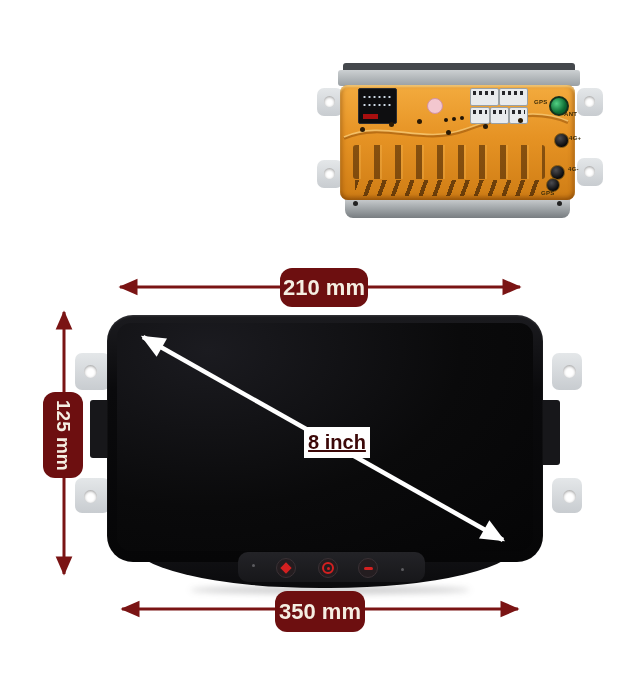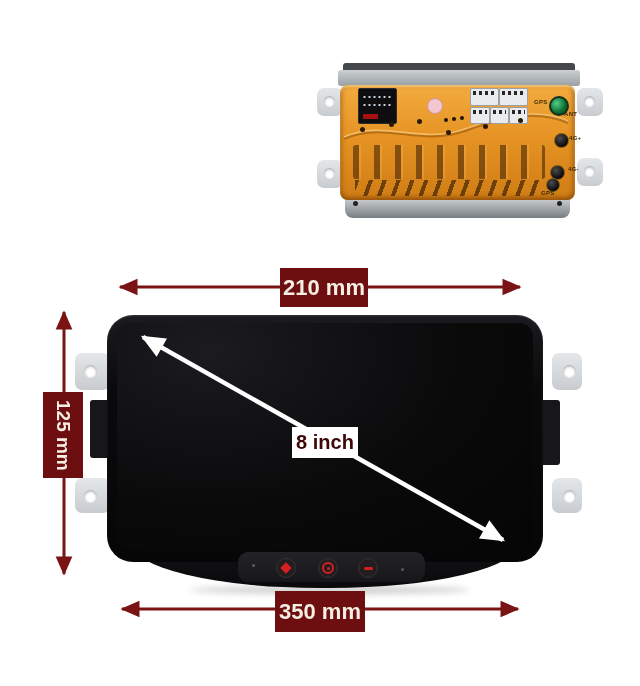--- a/index.html
+++ b/index.html
@@ -2,27 +2,27 @@
 <html><head>
 <meta charset="utf-8">
 <style>
   html,body{margin:0;padding:0;background:#fff;}
   .canvas{position:relative;width:640px;height:686px;background:#ffffff;overflow:hidden;
           font-family:"Liberation Sans",sans-serif;}
   .abs{position:absolute;}
 
   
   .dim-box{position:absolute;background:#6d0f10;color:#f5eee2;display:flex;
-           align-items:center;justify-content:center;font-weight:bold;z-index:30;}
+           align-items:center;justify-content:center;font-weight:bold;z-index:30;border-radius:12px;}
   .dim-top{left:280px;top:268px;width:88px;height:39px;font-size:22px;}
   .dim-bottom{left:275px;top:591px;width:90px;height:41px;font-size:22px;}
   .dim-left{left:43px;top:392px;width:40px;height:86px;font-size:19px;writing-mode:vertical-rl;}
-  .dim-diag{position:absolute;left:292px;top:427px;width:66px;height:31px;background:#ffffff;
+  .dim-diag{position:absolute;left:304px;top:427px;width:66px;height:31px;background:#ffffff;
             color:#3c0808;display:flex;align-items:center;justify-content:center;
-            font-weight:bold;font-size:20px;z-index:30;}
+            font-weight:bold;font-size:20px;z-index:30;text-decoration:underline;}
   .arrows{position:absolute;left:0;top:0;z-index:20;pointer-events:none;}
 
   
   .rear{left:313px;top:60px;width:292px;height:162px;}
   .tab{position:absolute;background:linear-gradient(#e4e7e9,#c8ccd0);border-radius:7px;}
   .hole{position:absolute;background:#fff;border-radius:50%;box-shadow:inset 0 1px 3px rgba(0,0,0,.4);}
   .r-tab{width:26px;height:28px;}
   .r-tl{left:4px;top:28px;} .r-bl{left:4px;top:100px;}
   .r-tr{left:264px;top:28px;} .r-br{left:264px;top:98px;}
   .r-tab .hole{width:11px;height:11px;left:7px;top:8px;}

